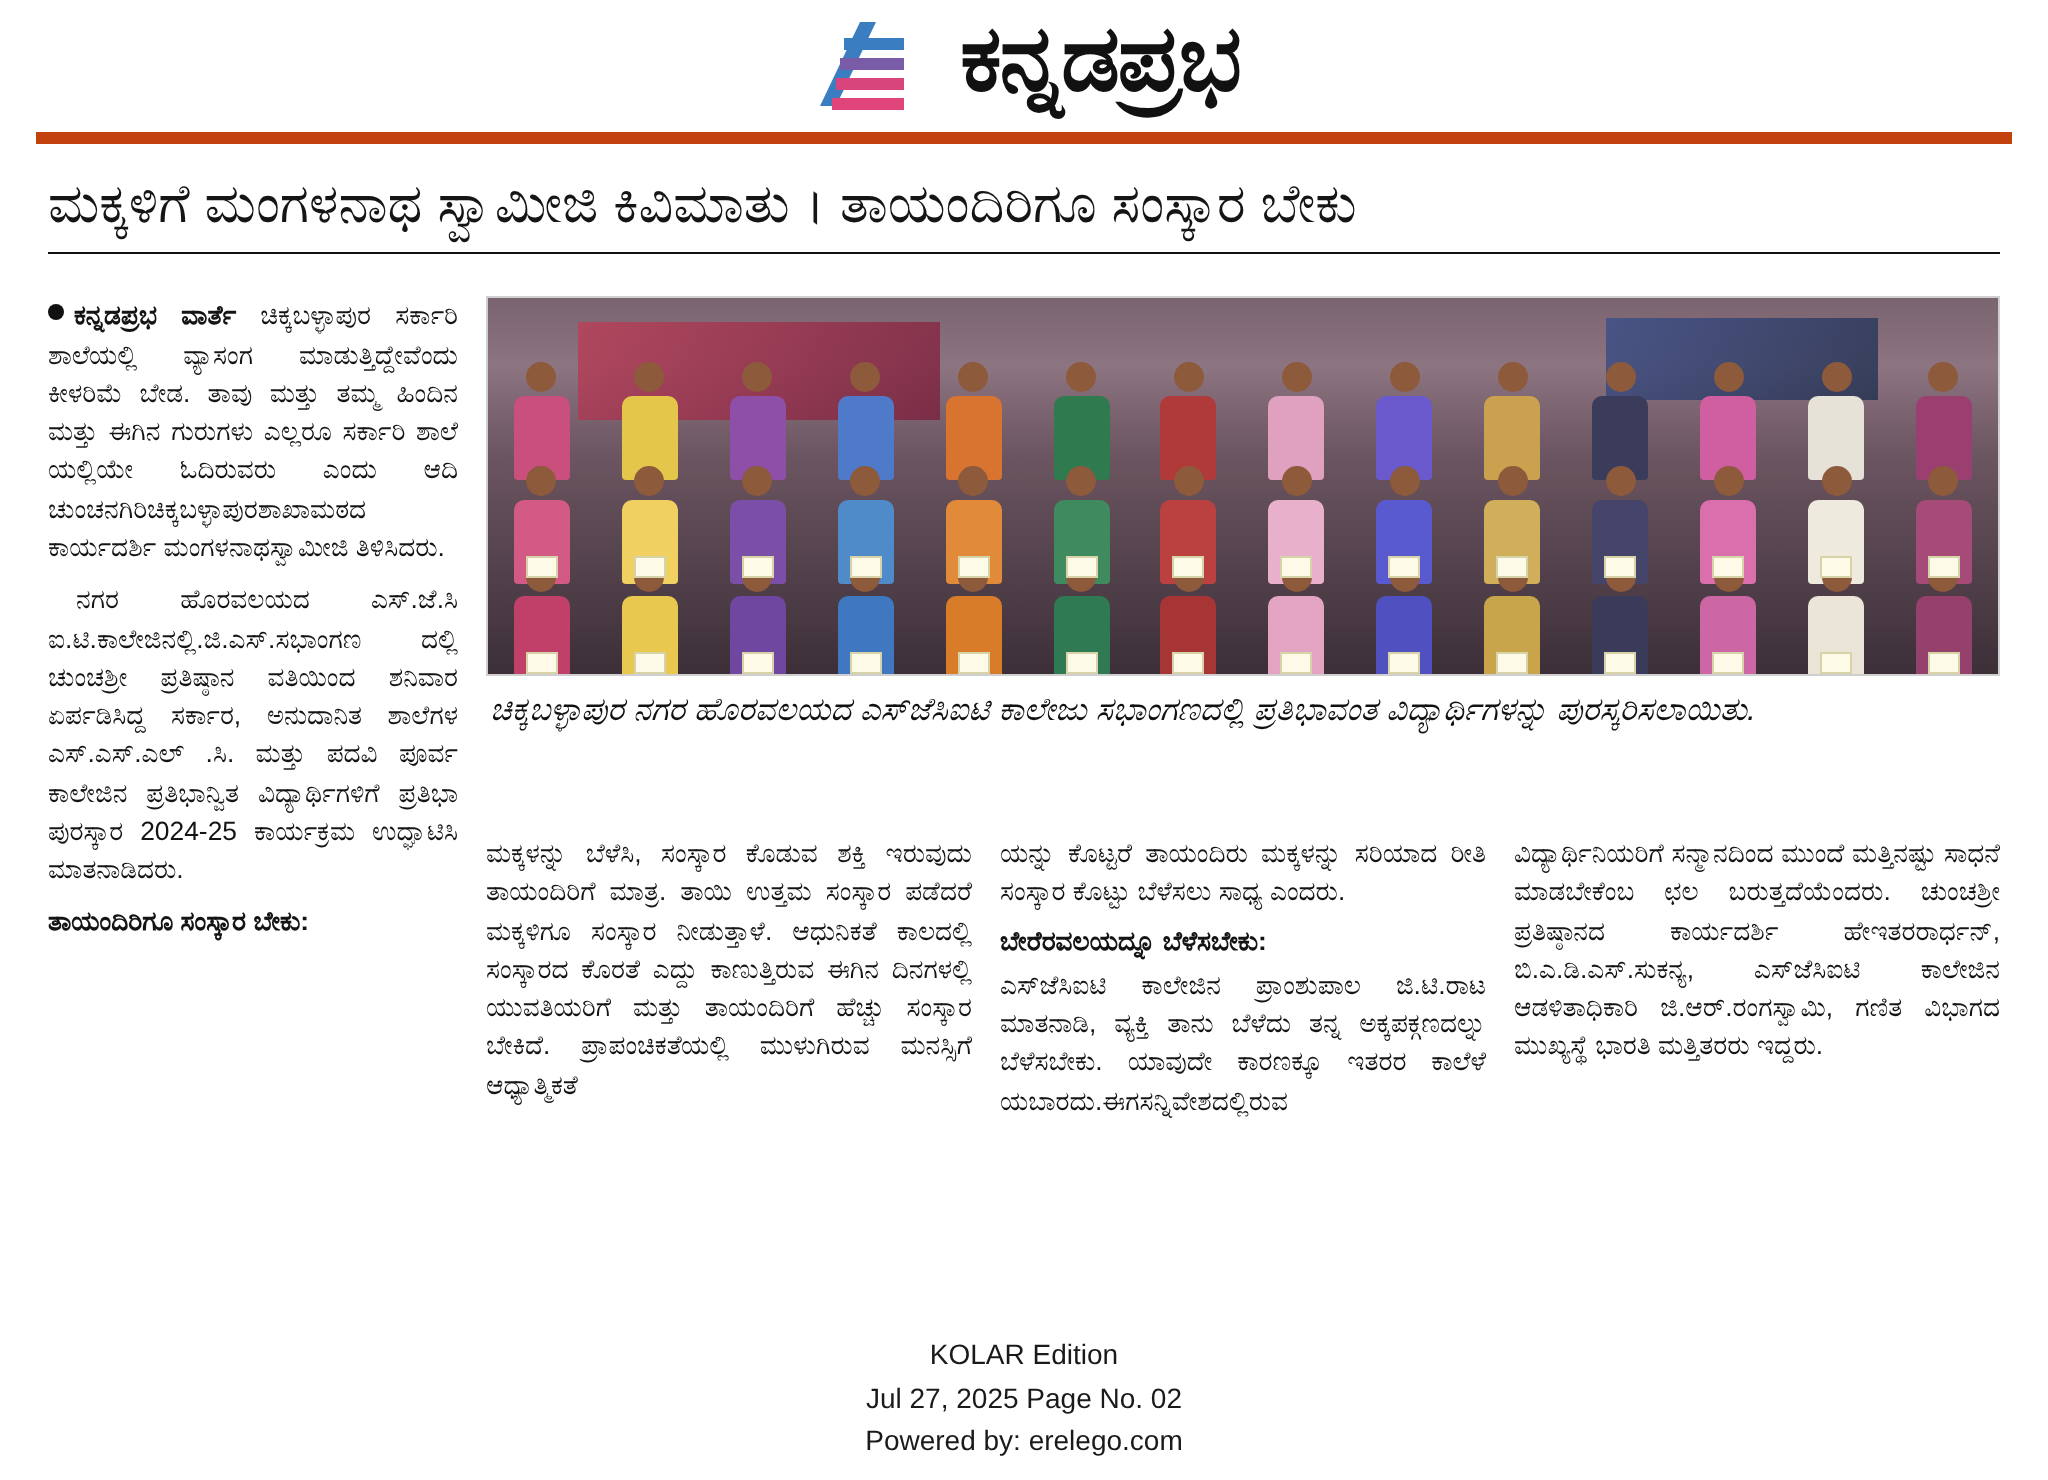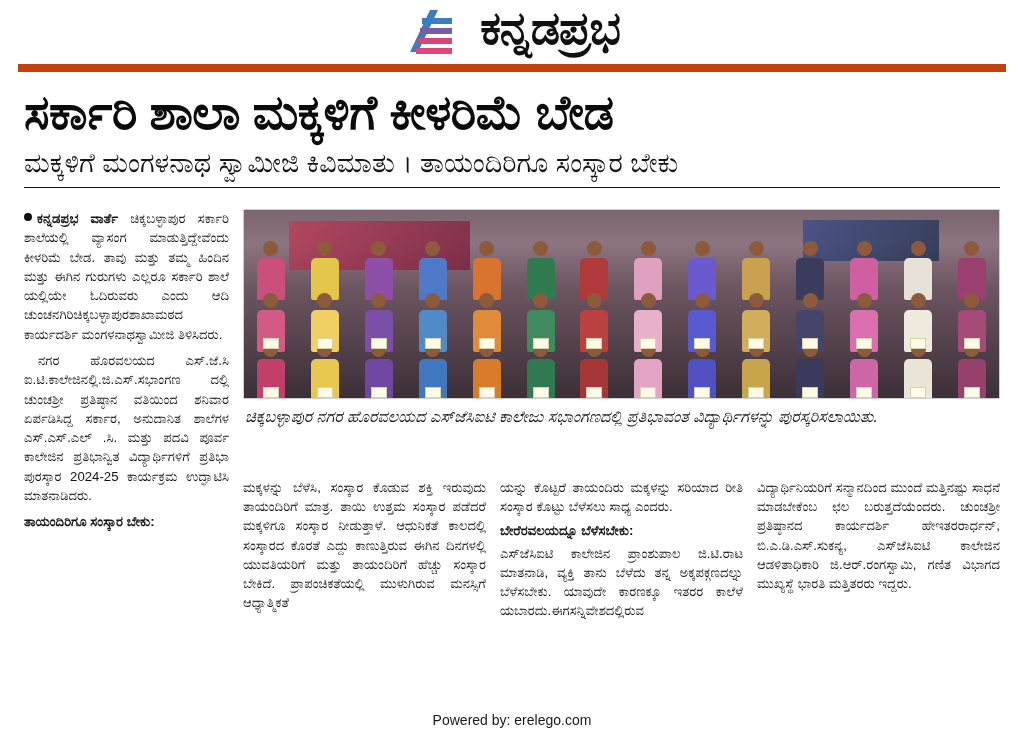--- a/index.html
+++ b/index.html
@@ -19,21 +19,21 @@
     padding: 0 18px;
   }
 
   
   .masthead {
     height: 72px;
     display: flex;
     align-items: center;
     justify-content: center;
     gap: 14px;
-    border-bottom: 8px solid #c2410c;
+    border-bottom: 6px solid #c2410c;
   }
   .logo-mark {
     width: 62px; height: 52px;
     position: relative;
     display: inline-block;
   }
   .logo-mark svg { display: block; }
   .logo-text {
     font-family: "Liberation Serif", serif;
     font-size: 46px;
@@ -198,21 +198,20 @@
         <rect x="18" y="12" width="30" height="6" fill="#3a7ec1"></rect>
         <rect x="16" y="22" width="32" height="6" fill="#7a5ba8"></rect>
         <rect x="14" y="32" width="34" height="6" fill="#d8457d"></rect>
         <rect x="12" y="42" width="36" height="6" fill="#e0447a"></rect>
       </svg>
     </span>
     <span class="logo-text">ಕನ್ನಡಪ್ರಭ</span>
   </div>
 
   <div class="headline-wrap">
-    <h1 class="headline">ಸರ್ಕಾರಿ ಶಾಲಾ ಮಕ್ಕಳಿಗೆ ಕೀಳರಿಮೆ ಬೇಡ</h1>
     <h2 class="subheadline">ಮಕ್ಕಳಿಗೆ ಮಂಗಳನಾಥ ಸ್ವಾಮೀಜಿ ಕಿವಿಮಾತು । ತಾಯಂದಿರಿಗೂ ಸಂಸ್ಕಾರ ಬೇಕು</h2>
     <hr class="rule-under-head">
   </div>
 
   <div class="content">
 
     <div class="col col-1">
       <p style="margin:0 0 7px 0;">
         <span class="lead-dot"></span><span class="byline-bold">ಕನ್ನಡಪ್ರಭ ವಾರ್ತೆ</span>
         <span>ಚಿಕ್ಕಬಳ್ಳಾಪುರ</span>
@@ -449,16 +448,18 @@
         </div>
         <div class="col col-4">
           <p style="margin:0;">ವಿದ್ಯಾರ್ಥಿನಿಯರಿಗೆ ಸನ್ಮಾನದಿಂದ ಮುಂದೆ ಮತ್ತಿನಷ್ಟು ಸಾಧನೆ ಮಾಡಬೇಕೆಂಬ ಛಲ ಬರುತ್ತದೆಯೆಂದರು. ಚುಂಚಶ್ರೀ ಪ್ರತಿಷ್ಠಾನದ ಕಾರ್ಯದರ್ಶಿ ಹೇಇತರರಾರ್ಧನ್, ಬಿ.ಎ.ಡಿ.ಎಸ್.ಸುಕನ್ಯ, ಎಸ್‌ಜೆಸಿಐಟಿ ಕಾಲೇಜಿನ ಆಡಳಿತಾಧಿಕಾರಿ ಜಿ.ಆರ್.ರಂಗಸ್ವಾಮಿ, ಗಣಿತ ವಿಭಾಗದ ಮುಖ್ಯಸ್ಥೆ ಭಾರತಿ ಮತ್ತಿತರರು ಇದ್ದರು.</p>
         </div>
       </div>
 
     </div>
   </div>
 
   <div class="footer">
+    <div>KOLAR Edition</div>
+    <div>Jul 27, 2025 Page No. 02</div>
     <div>Powered by: erelego.com</div>
   </div>
 
 </div>
 
 </body></html>

